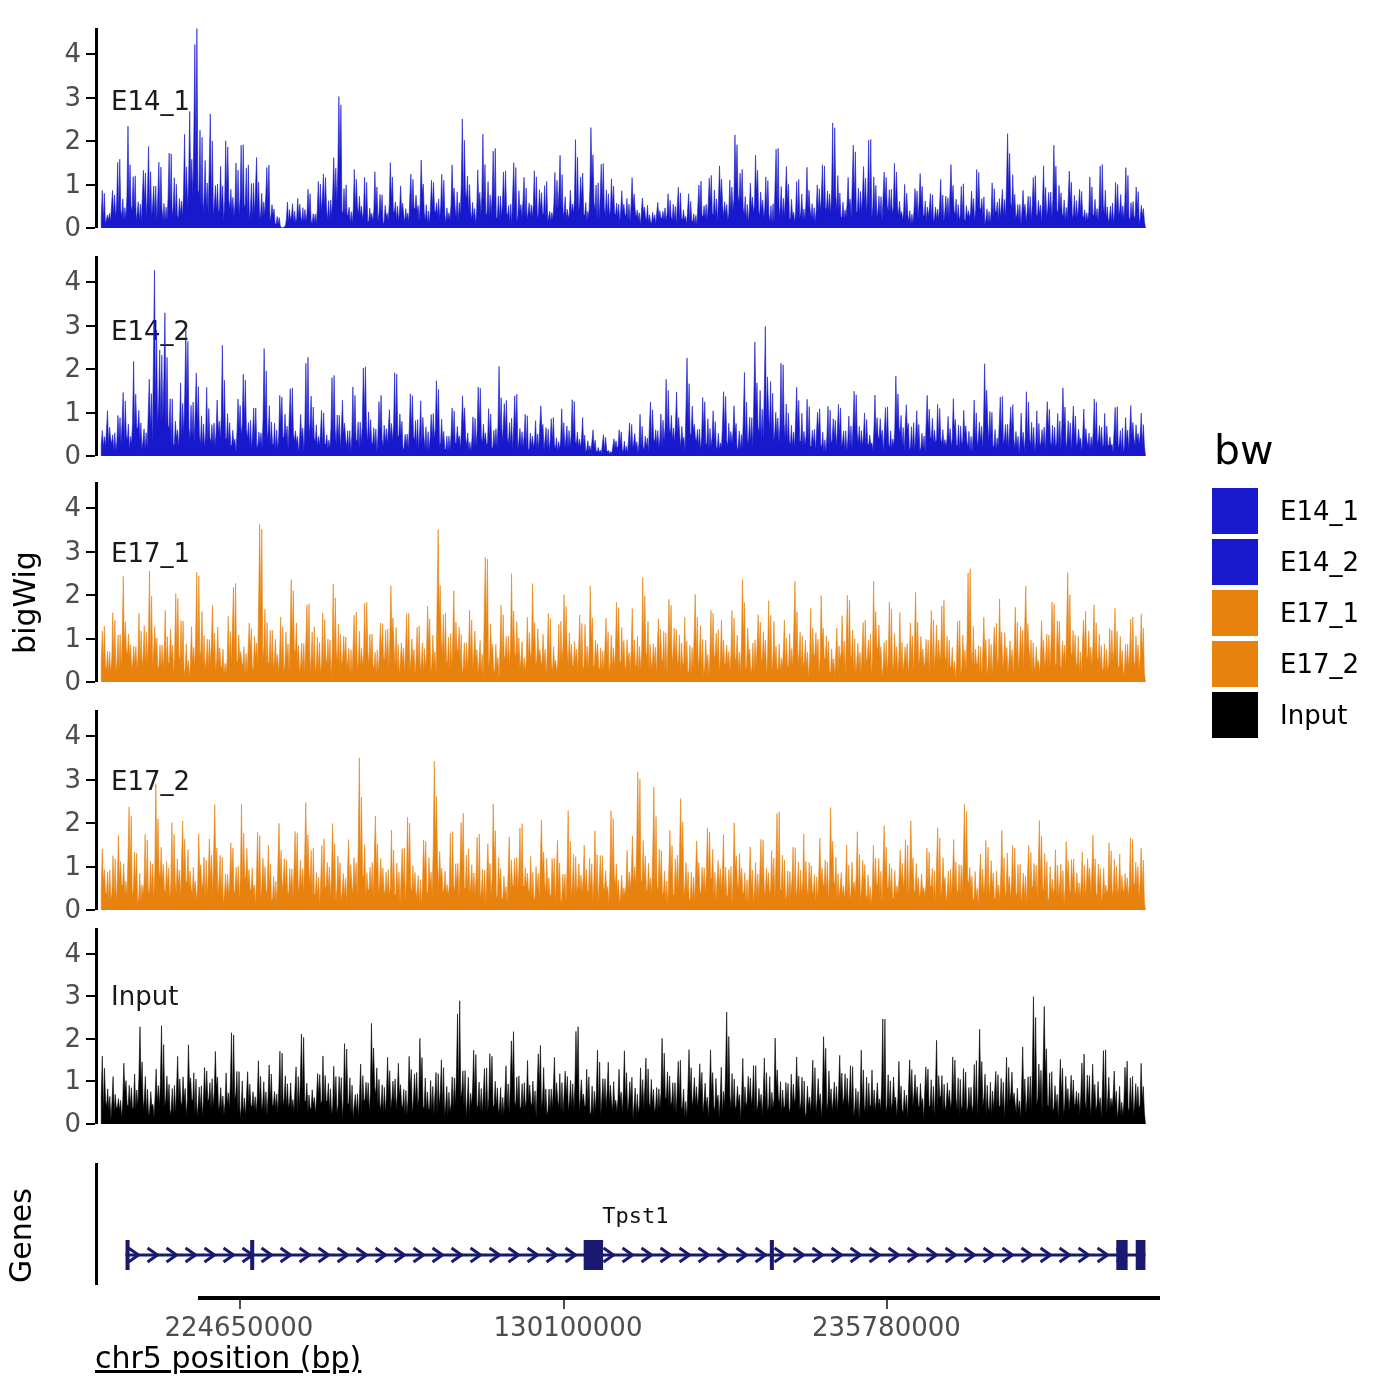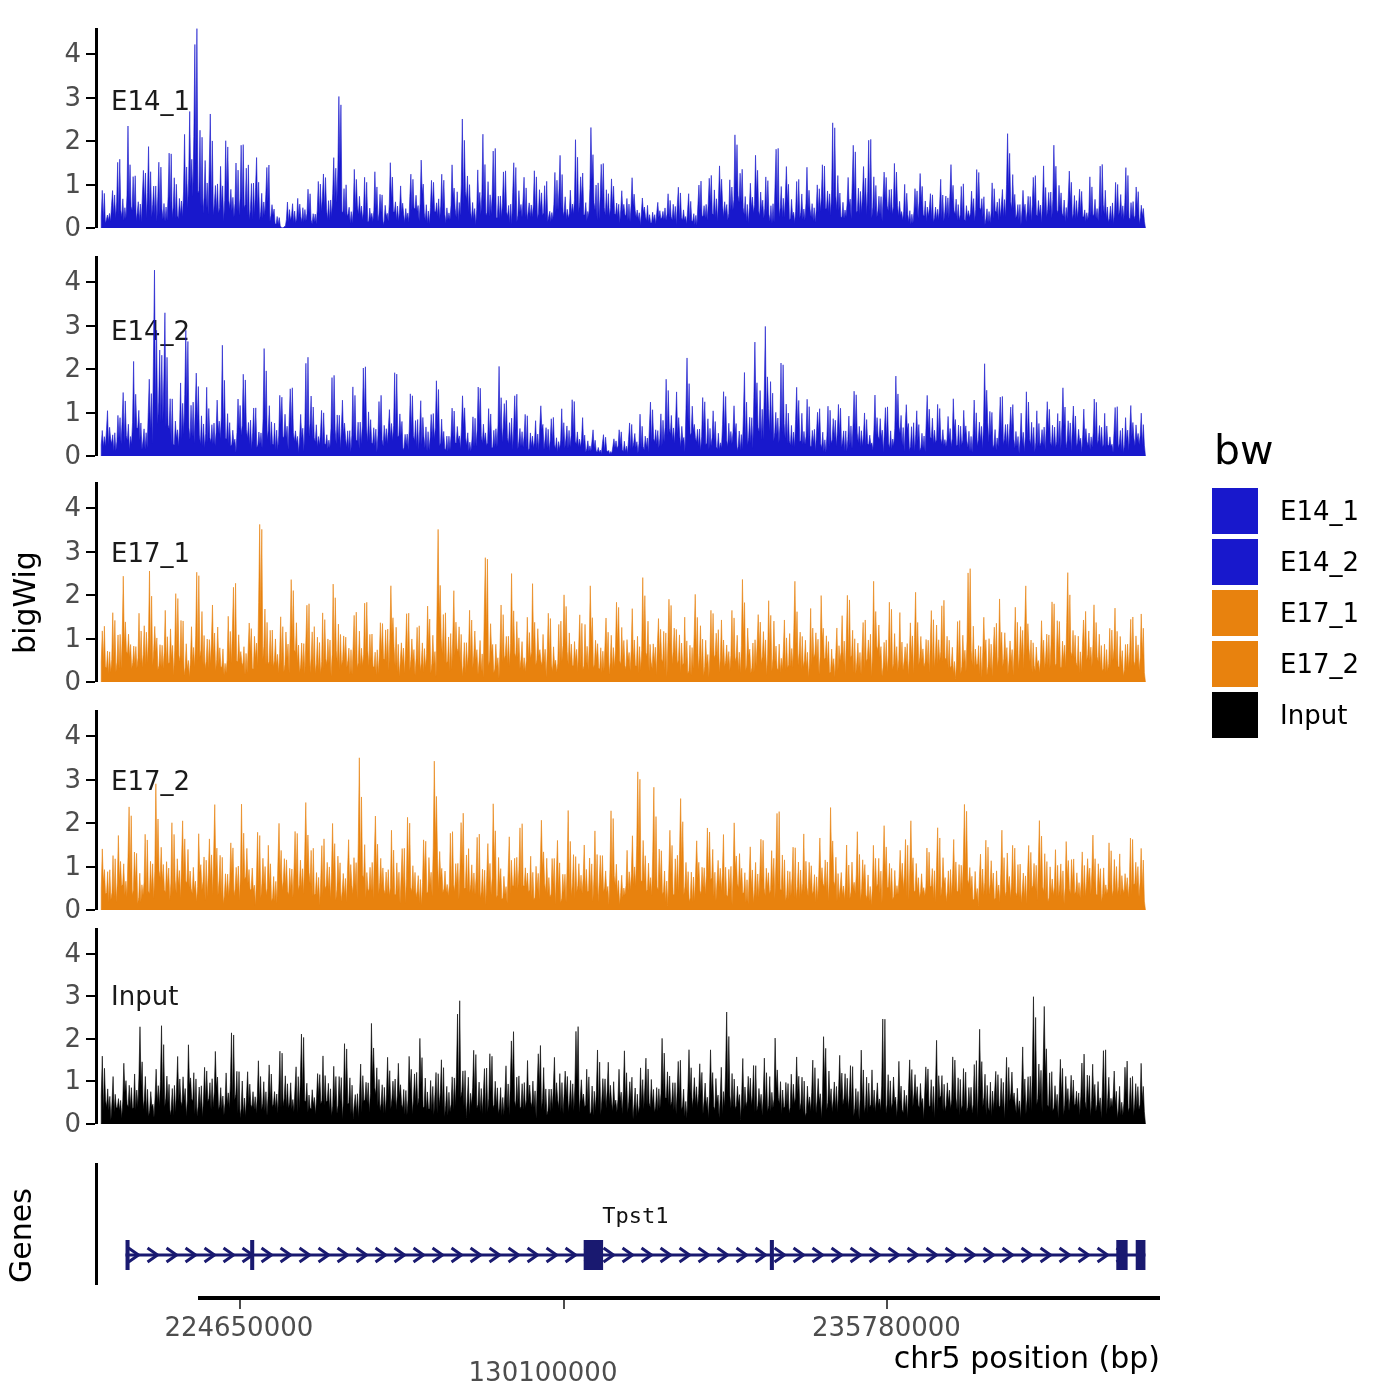--- a/index.html
+++ b/index.html
@@ -41,22 +41,23 @@
     top: 1218px;
     width: 140px;
     text-align: center;
     transform: rotate(-90deg);
   }
   #xaxis-title {
     position: absolute;
     left: 95px;
     top: 1340px;
     width: 1065px;
-    text-align: right;
+    text-align: left;
     font-size: 30px;
+    text-decoration: underline;
   }
 
   
   .panel {
     position: absolute;
     left: 95px;
     width: 1065px;
   }
   .panel .spine {
     position: absolute;
@@ -359,21 +360,21 @@
           <rect x="1037.7164634146343" y="77" width="9.713414634146147" height="30" fill="#191970"></rect>
         </svg>
       </div>
   </div>
 
   <div id="xaxis-line"></div>
   <div id="xaxis-ticks">
       <div class="xtick" style="left: 238.845px;"></div>
       <div class="xticklabel" style="left: 238.845px;">224650000</div>
       <div class="xtick" style="left: 562.625px;"></div>
-      <div class="xticklabel" style="left: 543px; margin-top: 45px;">130100000</div>
+      <div class="xticklabel" style="left: 568px;">130100000</div>
       <div class="xtick" style="left: 886.405px;"></div>
       <div class="xticklabel" style="left: 886.405px;">235780000</div>
     </div>
 
   <div id="xaxis-title">chr5 position (bp)</div>
 
   <div id="legend">
     <div id="legend-title">bw</div>
     <div id="legend-items">
         <div class="legend-row">

